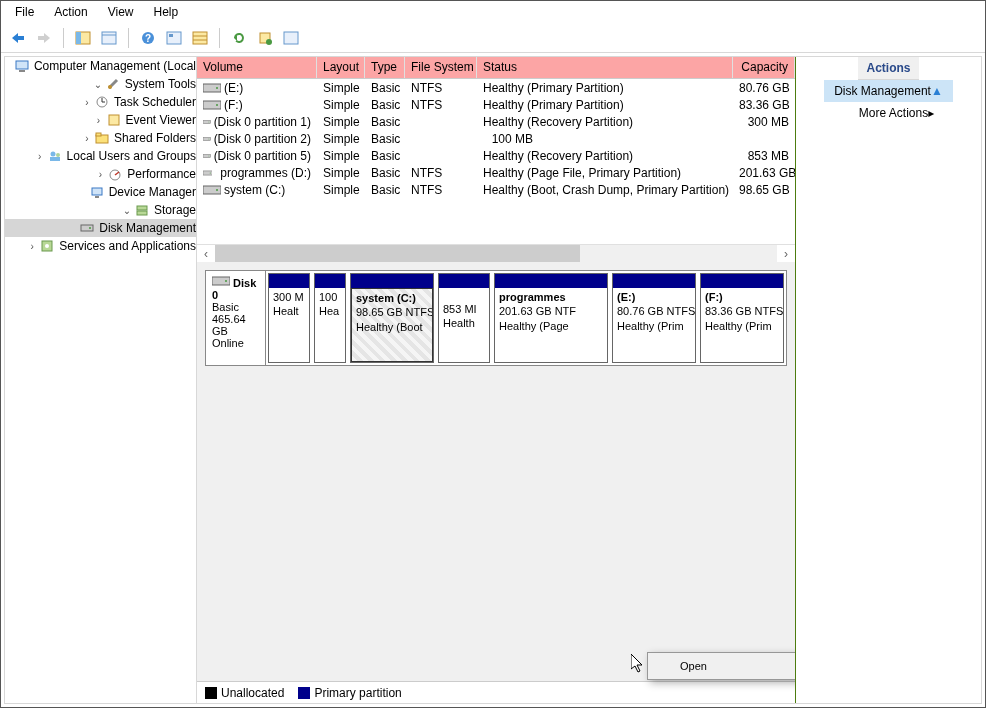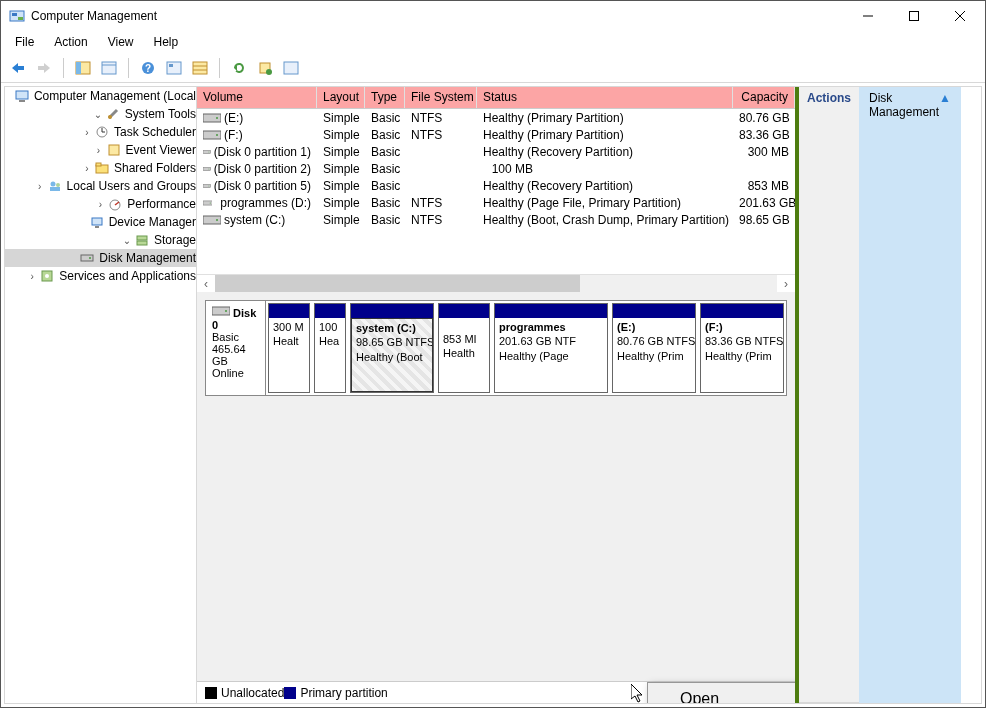--- a/index.html
+++ b/index.html
@@ -31,63 +31,37 @@
 .scroller .thumb { position:absolute; left:0; top:0; height:17px; width:65%; background:#cdcdcd; }
 .graphical { flex: 1; background: #f0f0f0; padding: 8px; position: relative; overflow: hidden; }
 .disk-row { display: flex; background: #fff; border: 1px solid #888; height: 96px; }
 .disk-meta { width: 98px; border-right: 1px solid #888; padding: 4px 6px; font-size: 11px; }
 .disk-meta .dname { font-weight: bold; }
 .parts { display: flex; flex: 1; }
 .part { border: 1px solid #666; margin: 2px; display: flex; flex-direction: column; overflow: hidden; }
 .part .phdr { height: 14px; background: #00008b; }
 .part .pbody { flex:1; padding: 2px 4px; font-size: 11px; line-height:1.3; white-space: nowrap; overflow: hidden; }
 .part.sel .pbody { background: repeating-linear-gradient(45deg, #f5f5f5, #f5f5f5 4px, #e5e5e5 4px, #e5e5e5 8px); border:1px solid #333; }
-.legend { position: absolute; bottom: 0; left: 0; right: 0; height: 22px; background: #fff; border-top: 1px solid #ccc; display: flex; align-items: center; padding: 0 8px; font-size: 12px; }
+.legend { position: absolute; bottom: 0; left: 0; right: 0; height: 22px; background: #fff; border-top: 1px solid #ccc; display: flex; align-items: center; padding: 0 8px; gap: 14px; font-size: 12px; }
 .swatch { width: 12px; height: 12px; display: inline-block; margin-right: 4px; vertical-align: middle; }
-.actions { width: 186px; border-left: 4px solid #4d7c0f; display: flex; flex-direction: row; }
+.actions { width: 186px; border-left: 1px solid #4d7c0f; display: flex; flex-direction: column; align-items: center; }
 .actions-hdr { background: #f0f0f0; padding: 4px 8px; font-size: 12px; border-bottom: 1px solid #d8d8d8; font-weight:600; color:#2a4a8a; }
 .action-item { padding: 4px 10px; font-size: 12px; display: flex; justify-content: space-between; }
 .action-item.sel { background: #cce4f7; }
 .context-menu { position: absolute; left: 450px; top: 390px; background: #f0f0f0; border: 1px solid #979797; box-shadow: 3px 3px 8px rgba(0,0,0,0.3); width: 236px; padding: 2px; z-index: 100; }
-.cmitem { padding: 5px 30px; font-size: 16px; }
+.cmitem { padding: 5px 30px; font-size: 11px; }
 .diskicon { width: 18px; height: 12px; }
 .cursor { position: absolute; left: 434px; top: 392px; z-index: 200; pointer-events:none; }
 .border-inner { border:1px solid #d8d8d8; margin:3px; flex:1; display:flex; overflow:hidden;}
 </style>
 </head>
 <body>
 
 <div class="window">
 
-  <div class="titlebar">
-    <span class="appicon">
-      <svg viewBox="0 0 16 16" width="16" height="16">
-          <rect x="1" y="3" width="14" height="10" fill="#d0e4f8" stroke="#3a78c4"></rect>
-          <rect x="3" y="5" width="5" height="3" fill="#3a78c4"></rect>
-          <rect x="9" y="9" width="5" height="3" fill="#6ab04c"></rect>
-        </svg>
-    </span>
-    <span class="title-text">Computer Management</span>
-    <div class="ctrl">
-        <svg width="10" height="10">
-          <line x1="0" y1="5" x2="10" y2="5" stroke="#000"></line>
-        </svg>
-      </div>
-    <div class="ctrl">
-        <svg width="10" height="10">
-          <rect x="0.5" y="0.5" width="9" height="9" fill="none" stroke="#000"></rect>
-        </svg>
-      </div>
-    <div class="ctrl">
-        <svg width="10" height="10">
-          <line x1="0" y1="0" x2="10" y2="10" stroke="#000"></line>
-          <line x1="10" y1="0" x2="0" y2="10" stroke="#000"></line>
-        </svg>
-      </div>
-  </div>
 
   <div class="menubar">
     <div class="mitem">File</div>
     <div class="mitem">Action</div>
     <div class="mitem">View</div>
     <div class="mitem">Help</div>
   </div>
 
   <div class="toolbar">
     <div class="tbbtn">

